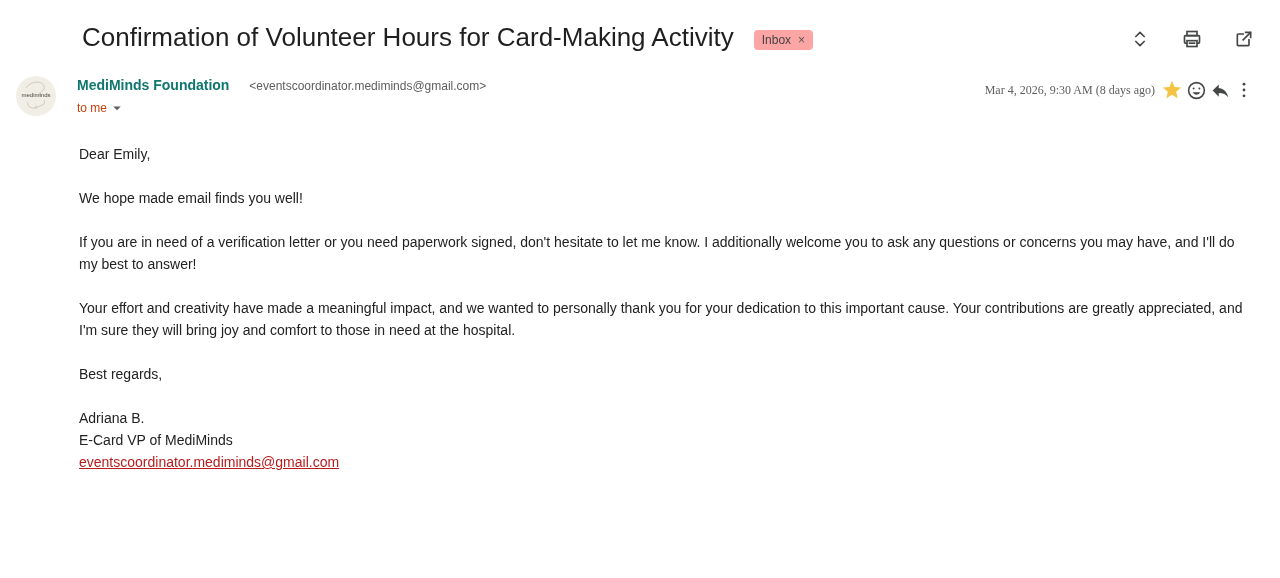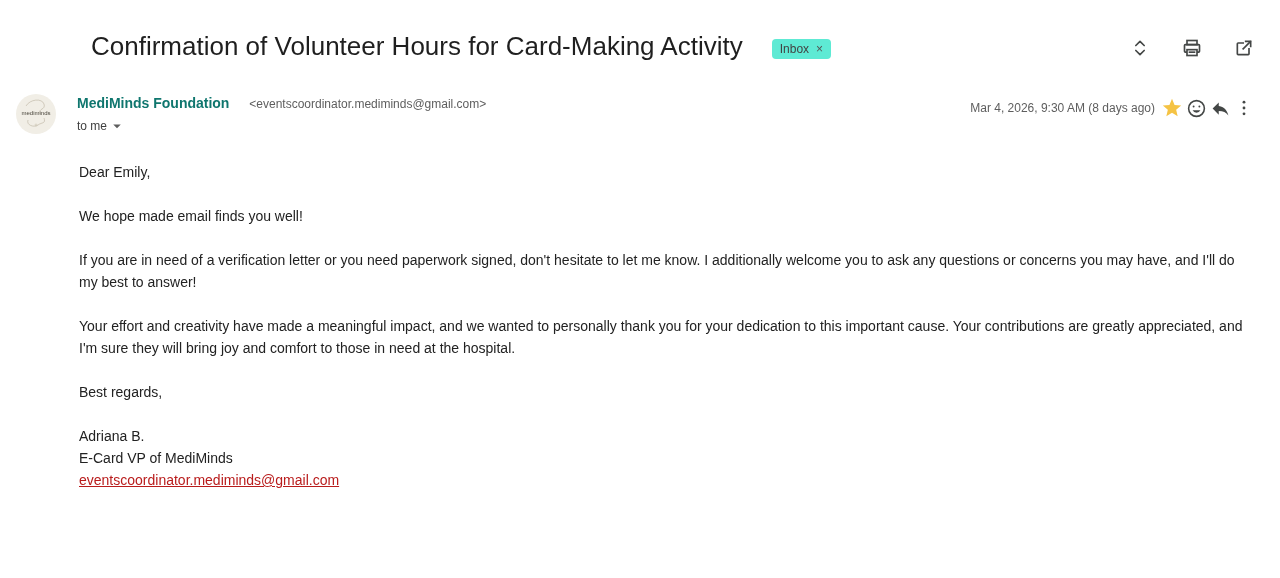--- a/index.html
+++ b/index.html
@@ -12,25 +12,25 @@
     overflow: hidden;
   }
 
   
   .subject-row {
     display: flex; align-items: center;
     padding: 14px 24px 0 76px;
   }
   .subject-title {
     font-size: 26px; font-weight: 400; color: #1f1f1f;
-    margin: 15px; line-height: 34px; white-space: nowrap;
+    margin: 6px; line-height: 34px; white-space: nowrap;
   }
   .chip {
     margin-left: 14px; margin-top: 6px;
-    background: #5eead4; border-radius: 4px;
+    background: #fca5a5; border-radius: 4px;
     padding: 3px 8px; font-size: 12px; color: #434343;
     display: inline-flex; align-items: center; gap: 7px;
     cursor: default; white-space: nowrap;
   }
   .chip .chip-x { font-size: 12px; color: #555; line-height: 1; }
   .subject-actions {
     margin-left: auto; display: flex; align-items: center; gap: 28px;
     margin-top: 4px;
   }
   .icon-btn {
@@ -53,28 +53,28 @@
   .avatar svg { position: absolute; top: 0; left: 0; }
   .avatar-label {
     position: absolute; top: 16px; left: 0; width: 100%;
     text-align: center; font-size: 6px; color: #4a463c; letter-spacing: 0;
   }
   .sender-block { margin-left: 21px; min-width: 0; }
   .sender-line { font-size: 14px; line-height: 18px; white-space: nowrap; }
   .sender-name { font-weight: bold; color: #0f766e; }
   .sender-email { font-size: 12px; color: #5e5e5e; margin-left: 16px; }
   .to-line {
-    margin-top: 3px; font-size: 12px; color: #404040;
+    margin-top: 3px; font-size: 12px; color: #c2410c;
     display: inline-flex; align-items: center; gap: 1px; cursor: pointer;
   }
   .to-line svg { margin-top: 1px; }
 
   .msg-meta {
     margin-left: auto; display: flex; align-items: center;
-    padding-top: 2px; flex: 0 0 auto;
+    padding-top: 2px; flex: 0 0 auto; font-family: Liberation Serif, serif;
   }
   .msg-date { font-size: 12px; color: #5e5e5e; white-space: nowrap; margin-right: 5px; }
   .star-btn { color: #f5c344; }
 
   
   .email-body {
     margin: 26px 30px 0 79px;
     max-width: 1172px;
     font-size: 14px; line-height: 22px; color: #222222;
   }

